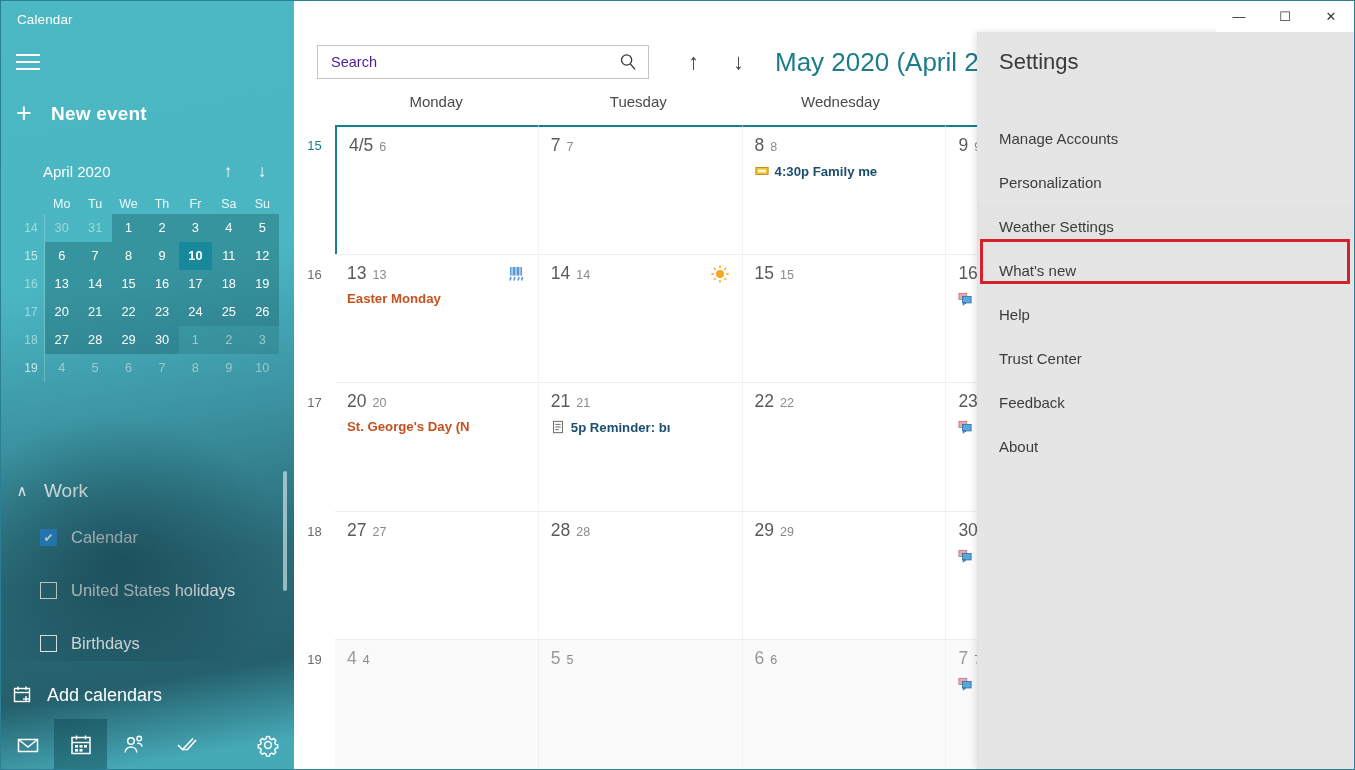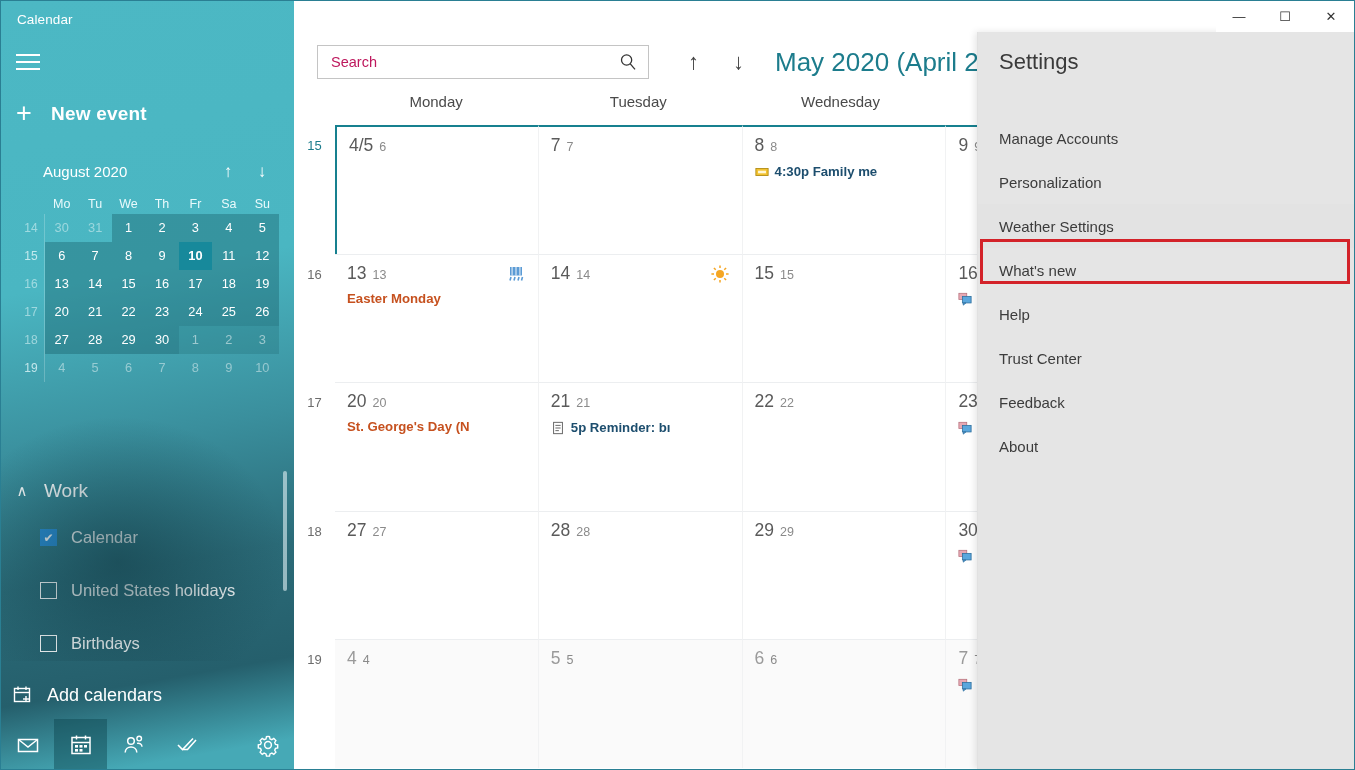--- a/index.html
+++ b/index.html
@@ -107,21 +107,21 @@
     position:absolute; left: 293px; top: 0; right: 0; bottom: 0;
     background: #ffffff;
   }
   .titlebar-strip { position:absolute; left:0; right:0; top:0; height: 36px; background:#fff; }
 
   .toolbar { position:absolute; left: 23px; top: 43px; right: 0; height: 36px; display:flex; align-items:center; }
   .searchbox {
     width: 332px; height: 34px; border: 1px solid #c4c4c4; background:#fff;
     display:flex; align-items:center; padding: 0 10px 0 13px; cursor: text;
   }
-  .searchbox .sb-placeholder { flex:1; font-size: 14.5px; color: #be185d; }
+  .searchbox .sb-placeholder { flex:1; font-size: 14.5px; color: #4c1d95; }
   .nav-arrow { width: 45px; text-align:center; font-size: 22px; color:#444; font-weight:300; cursor:pointer; }
   .arrows { display:flex; margin-left: 22px; }
   .month-title {
     margin-left: 14px; font-size: 26px; color: #1c7c8c; font-weight: 400; white-space: nowrap;
   }
 
   
   .dow-head {
     position:absolute; left: 41px; top: 92px; right: 8px; height: 30px;
     display:grid; grid-template-columns: repeat(5, 1fr);
@@ -142,21 +142,21 @@
   .cell.curweek-left { border-left: 2px solid #16808f; }
   .cell.othermonth { background: #fafafa; }
   .dnum-line { display:flex; align-items:baseline; gap: 6px; }
   .dnum { font-size: 17.5px; color:#5a5a5a; font-weight: 400; }
   .dnum.today { color:#16808f; font-weight: bold; }
   .dnum.other { color:#9a9a9a; }
   .dnum-sec { font-size: 12.5px; color:#8a8a8a; }
   .dnum-sec.today { color:#16808f; }
   .wx { position:absolute; right: 12px; top: 9px; width: 20px; height: 20px; }
   .holiday { margin-top: 7px; font-size: 13.2px; color:#c6511f; font-weight: bold; white-space:nowrap; }
-  .evt { margin-top: 8px; display:flex; align-items:center; gap: 6px; font-size: 13.2px; color:#1d4e6e; font-weight: bold; white-space: nowrap; cursor:pointer; }
+  .evt { margin-top: 8px; display:flex; align-items:flex-start; gap: 6px; font-size: 13.2px; color:#1d4e6e; font-weight: bold; white-space: nowrap; cursor:pointer; }
   .evt .eicon { width: 14px; height: 14px; flex: 0 0 auto; }
 
   
   #settings {
     position:absolute; right: 0; top: 31px; width: 377px; bottom: 0;
     background: #e5e5e5; border-left: 1px solid #e1e1e1;
     box-shadow: -2px 0 7px rgba(0,0,0,.10);
   }
   .set-title { position:absolute; left: 21px; top: 17px; font-size: 22px; color: #3a3a3a; }
   .set-list { position:absolute; left: 0; right: 0; top: 84px; }
@@ -185,21 +185,21 @@
         <span></span>
     </div>
 
     <div class="new-event">
       <span class="plus">+</span>
       <span class="ne-label">New event</span>
     </div>
 
     <div id="minical">
       <div class="mc-head">
-        <div class="mc-month">August 2020</div>
+        <div class="mc-month">April 2020</div>
         <div class="mc-arrow">↑</div>
         <div class="mc-arrow">↓</div>
       </div>
       <div class="mc-dow" id="mc-dow">
           <div></div>
           <div>Mo</div>
           <div>Tu</div>
           <div>We</div>
           <div>Th</div>
           <div>Fr</div>

